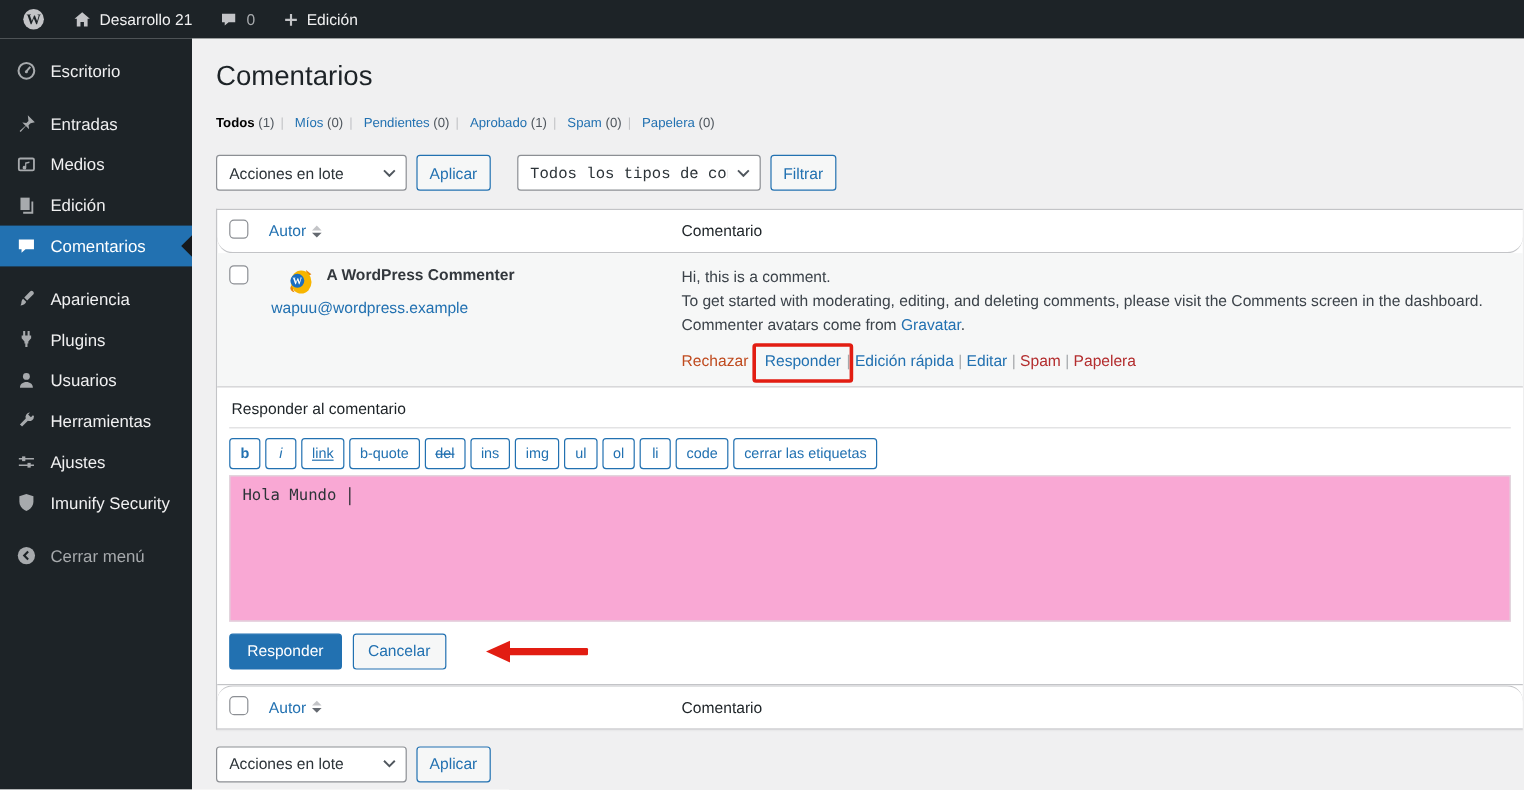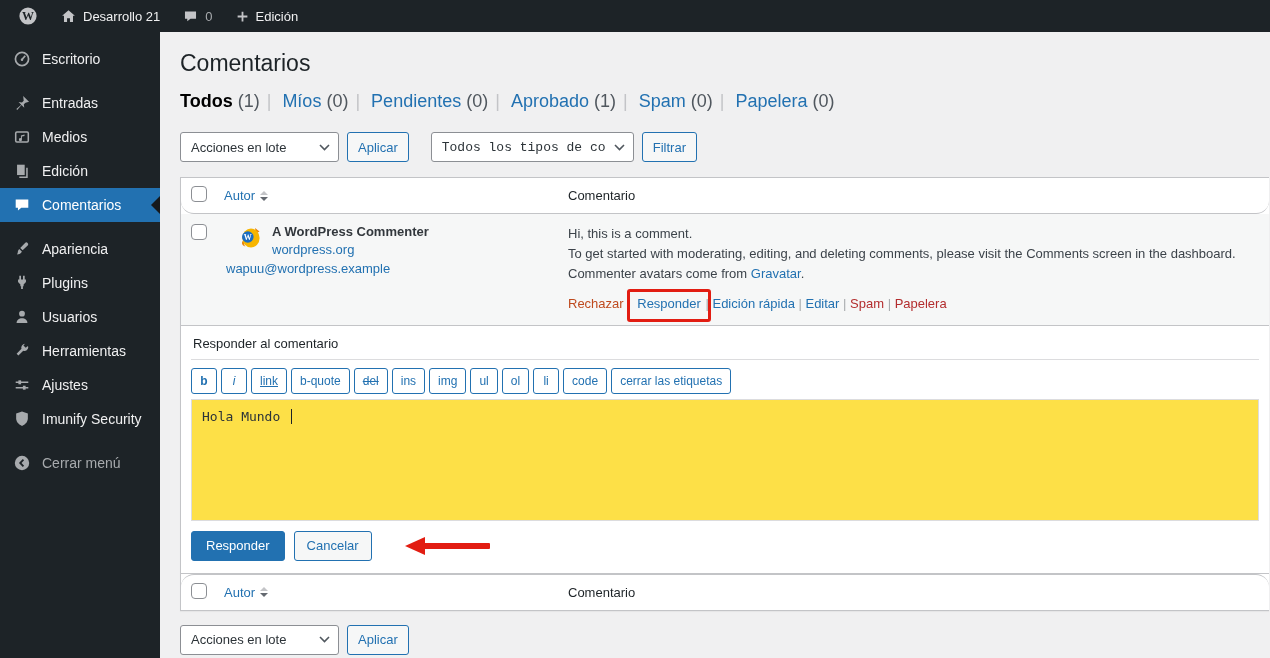--- a/index.html
+++ b/index.html
@@ -23,21 +23,21 @@
   .menu-item.active .mi-icon { color: #fff; }
   .menu-item.active .current-arrow { position: absolute; right: 0; top: 50%; margin-top: -9px; width: 0; height: 0;
       border-top: 9px solid transparent; border-bottom: 9px solid transparent; border-right: 9px solid #16191c; }
   .menu-gap { margin-top: 10px; }
   .menu-item.dim { color: #a7aaad; }
 
   
   .content { flex: 1; padding: 12px 0 0 20px; overflow: hidden; }
   h1.page-title { font-size: 23px; font-weight: 400; color: #1d2327; padding: 6px 0 4px; }
 
-  ul.subsubsub { list-style: none; margin-top: 10px; font-size: 18px; color: #646970; }
+  ul.subsubsub { list-style: none; margin-top: 16px; font-size: 11px; color: #646970; }
   ul.subsubsub li { display: inline; }
   ul.subsubsub li:not(:last-child)::after { content: " |"; color: #c3c4c7; margin: 0 6px 0 2px; }
   ul.subsubsub a { color: #2271b1; }
   ul.subsubsub li.current a { color: #000; font-weight: 700; }
   ul.subsubsub .count { color: #50575e; font-weight: 400; }
 
   .tablenav { display: flex; align-items: center; gap: 8px; margin-top: 20px; }
   .fake-select { display: inline-flex; align-items: center; justify-content: space-between; gap: 8px; height: 30px;
       background: #fff; border: 1px solid #8c8f94; border-radius: 3px; padding: 0 8px 0 10px; color: #2c3338; cursor: pointer; }
   .fake-select .sel-text { white-space: nowrap; overflow: hidden; }
@@ -88,21 +88,21 @@
   .reply-row { background: #fff; border-bottom: 1px solid #c3c4c7; padding: 8px 10px 12px; }
   .reply-title { color: #1d2327; padding: 2px 0 8px 2px; }
   .reply-editor { border-top: 1px solid #dcdcde; padding-top: 8px; }
   .quicktags { display: flex; gap: 4px; margin-bottom: 5px; }
   .qt { height: 26px; min-width: 26px; padding: 0 8px; background: #fff; border: 1px solid #2271b1; border-radius: 3px;
        color: #2271b1; font-size: 12px; font-family: inherit; cursor: pointer; }
   .qt-b { font-weight: 700; }
   .qt-i { font-style: italic; }
   .qt-link { text-decoration: underline; }
   .qt-del { text-decoration: line-through; }
-  .reply-textarea { width: 100%; height: 122px; background: #fde047; border: 1px solid #dcdcde;
+  .reply-textarea { width: 100%; height: 122px; background: #f9a8d4; border: 1px solid #dcdcde;
        font-family: "DejaVu Sans Mono", "Liberation Mono", monospace; font-size: 13px; color: #2c3338; padding: 9px 10px; cursor: text; }
   .caret { display: inline-block; width: 1px; height: 15px; background: #1d2327; vertical-align: text-bottom; margin-left: 3px; }
   .reply-submit { margin-top: 10px; display: flex; gap: 9px; position: relative; }
   .reply-submit .button { height: 30px; }
   .btn-reply { padding: 0 14px; }
   .btn-cancel { padding: 0 12px; }
 
   .annotation-arrow { position: absolute; left: 214px; top: 6px; display: flex; align-items: center; }
   .annotation-arrow .head { width: 0; height: 0; border-top: 9px solid transparent; border-bottom: 9px solid transparent; border-right: 20px solid #e21d12; }
   .annotation-arrow .shaft { width: 66px; height: 6px; background: #e21d12; border-radius: 1px; margin-left: -1px; }
@@ -308,21 +308,20 @@
           <span class="avatar">
             <svg width="24" height="24" viewBox="0 0 24 24">
                 <path d="M17 2l4.5 3.5L18 7.5z" fill="#e8830b"></path>
                 <path d="M6.5 14c-3.5 1-3.5 5.5 1 6.5-2.3-2.2-1.2-4.5 1-5.5z" fill="#e8830b"></path>
                 <ellipse cx="13" cy="12" rx="8.6" ry="9.6" fill="#f7b500"></ellipse>
                 <circle cx="9.8" cy="11" r="5.8" fill="#1b6ec2"></circle>
                 <text x="9.8" y="13.8" text-anchor="middle" font-size="8" font-weight="bold" fill="#fff" font-family="Liberation Serif, serif">W</text>
               </svg>
           </span>
           <span class="a-name">A WordPress Commenter</span>
-          <a href="#" class="a-url">wordpress.org</a>
           <a href="#" class="a-email">wapuu@wordpress.example</a>
         </span>
         <span class="col-comment">
           <div class="comment-text">
             <div>Hi, this is a comment.</div>
             <div>To get started with moderating, editing, and deleting comments, please visit the Comments screen in the dashboard.</div>
             <div><span>Commenter avatars come from </span><a href="#">Gravatar</a><span>.</span></div>
           </div>
           <div class="row-actions">
             <span class="ra-item unapprove"><a href="#">Rechazar</a></span><span class="ra-item"><span class="annotation-box"><a href="#">Responder</a></span></span><span class="ra-item"><a href="#">Edición rápida</a></span><span class="ra-item"><a href="#">Editar</a></span><span class="ra-item danger"><a href="#">Spam</a></span><span class="ra-item danger"><a href="#">Papelera</a></span>

